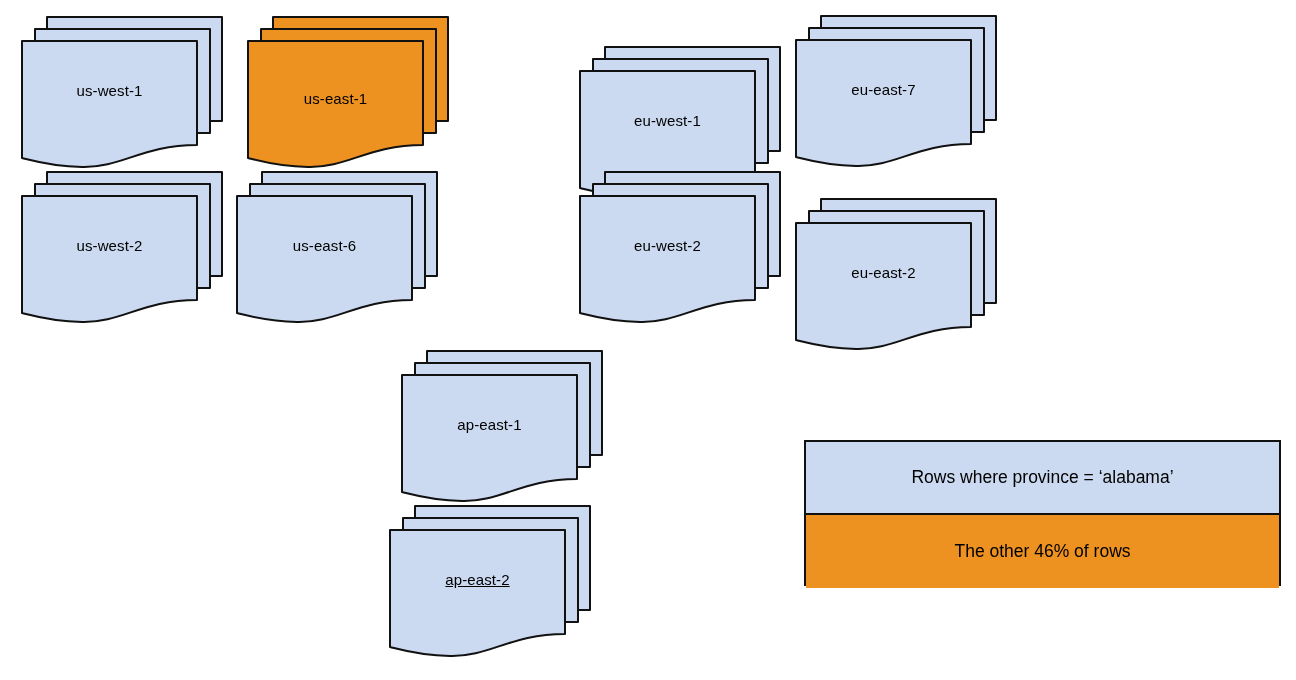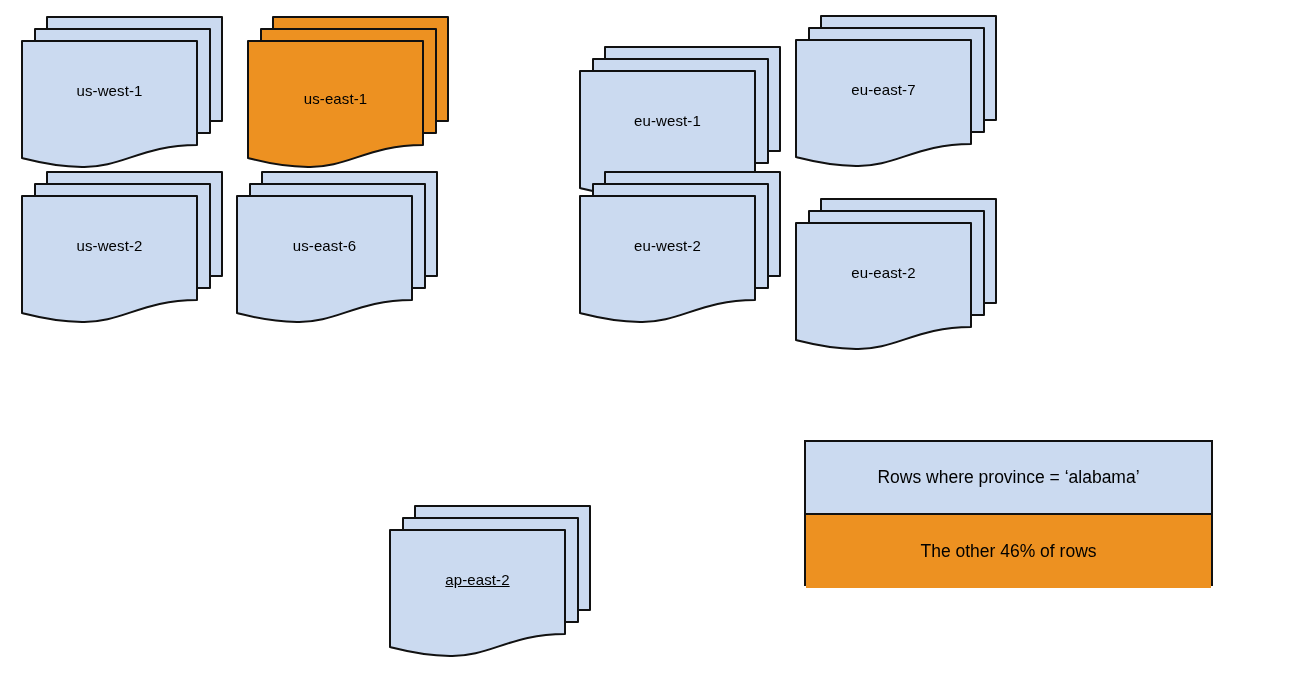--- a/index.html
+++ b/index.html
@@ -166,34 +166,47 @@
       <path class="sheet-back" d="M 25 0 L 200 0 L 200 104 L 25 104 Z" fill="#CBDAF0" stroke="#111111" stroke-width="2" stroke-linejoin="round"></path>
 
       <path class="sheet-mid" d="M 13 12 L 188 12 L 188 116 L 13 116 Z" fill="#CBDAF0" stroke="#111111" stroke-width="2" stroke-linejoin="round"></path>
 
       <path class="sheet-front" d="M 0 24 L 175 24 L 175 128
                C 120 128, 100 151, 60 150
                C 30 149.5, 12 144, 0 141 Z" fill="#CBDAF0" stroke="#111111" stroke-width="2" stroke-linejoin="round"></path>
     </svg>
     <div class="stack-label" style="top: 65px;">eu-east-2</div>
   </div>
+    <div class="stack" style="left: 402px; top: 351px;">
+    <svg width="230" height="170" viewBox="0 0 230 170">
+
+      <path class="sheet-back" d="M 25 0 L 200 0 L 200 104 L 25 104 Z" fill="#CBDAF0" stroke="#111111" stroke-width="2" stroke-linejoin="round"></path>
+
+      <path class="sheet-mid" d="M 13 12 L 188 12 L 188 116 L 13 116 Z" fill="#CBDAF0" stroke="#111111" stroke-width="2" stroke-linejoin="round"></path>
+
+      <path class="sheet-front" d="M 0 24 L 175 24 L 175 128
+               C 120 128, 100 151, 60 150
+               C 30 149.5, 12 144, 0 141 Z" fill="#CBDAF0" stroke="#111111" stroke-width="2" stroke-linejoin="round"></path>
+    </svg>
+    <div class="stack-label" style="top: 65px;">ap-east-1</div>
+  </div>
     <div class="stack" style="left: 390px; top: 506px;">
     <svg width="230" height="170" viewBox="0 0 230 170">
 
       <path class="sheet-back" d="M 25 0 L 200 0 L 200 104 L 25 104 Z" fill="#CBDAF0" stroke="#111111" stroke-width="2" stroke-linejoin="round"></path>
 
       <path class="sheet-mid" d="M 13 12 L 188 12 L 188 116 L 13 116 Z" fill="#CBDAF0" stroke="#111111" stroke-width="2" stroke-linejoin="round"></path>
 
       <path class="sheet-front" d="M 0 24 L 175 24 L 175 128
                C 120 128, 100 151, 60 150
                C 30 149.5, 12 144, 0 141 Z" fill="#CBDAF0" stroke="#111111" stroke-width="2" stroke-linejoin="round"></path>
     </svg>
     <div class="stack-label" style="top: 65px; text-decoration: underline;">ap-east-2</div>
   </div>
-    <div class="legend" style="left: 804px; top: 440px; width: 409px; height: 146px; border-color: rgb(17, 17, 17);">
+    <div class="legend" style="left: 804px; top: 440px; width: 477px; height: 146px; border-color: rgb(17, 17, 17);">
       <div class="legend-row first" style="height: 73px; background: rgb(203, 218, 240); border-bottom-color: rgb(17, 17, 17);">
         <span>Rows where province = ‘alabama’</span>
       </div>
       <div class="legend-row" style="height: 73px; background: rgb(237, 145, 33); border-bottom-color: rgb(17, 17, 17);">
         <span>The other 46% of rows</span>
       </div>
     </div>
   </div>
 
 </body></html>

